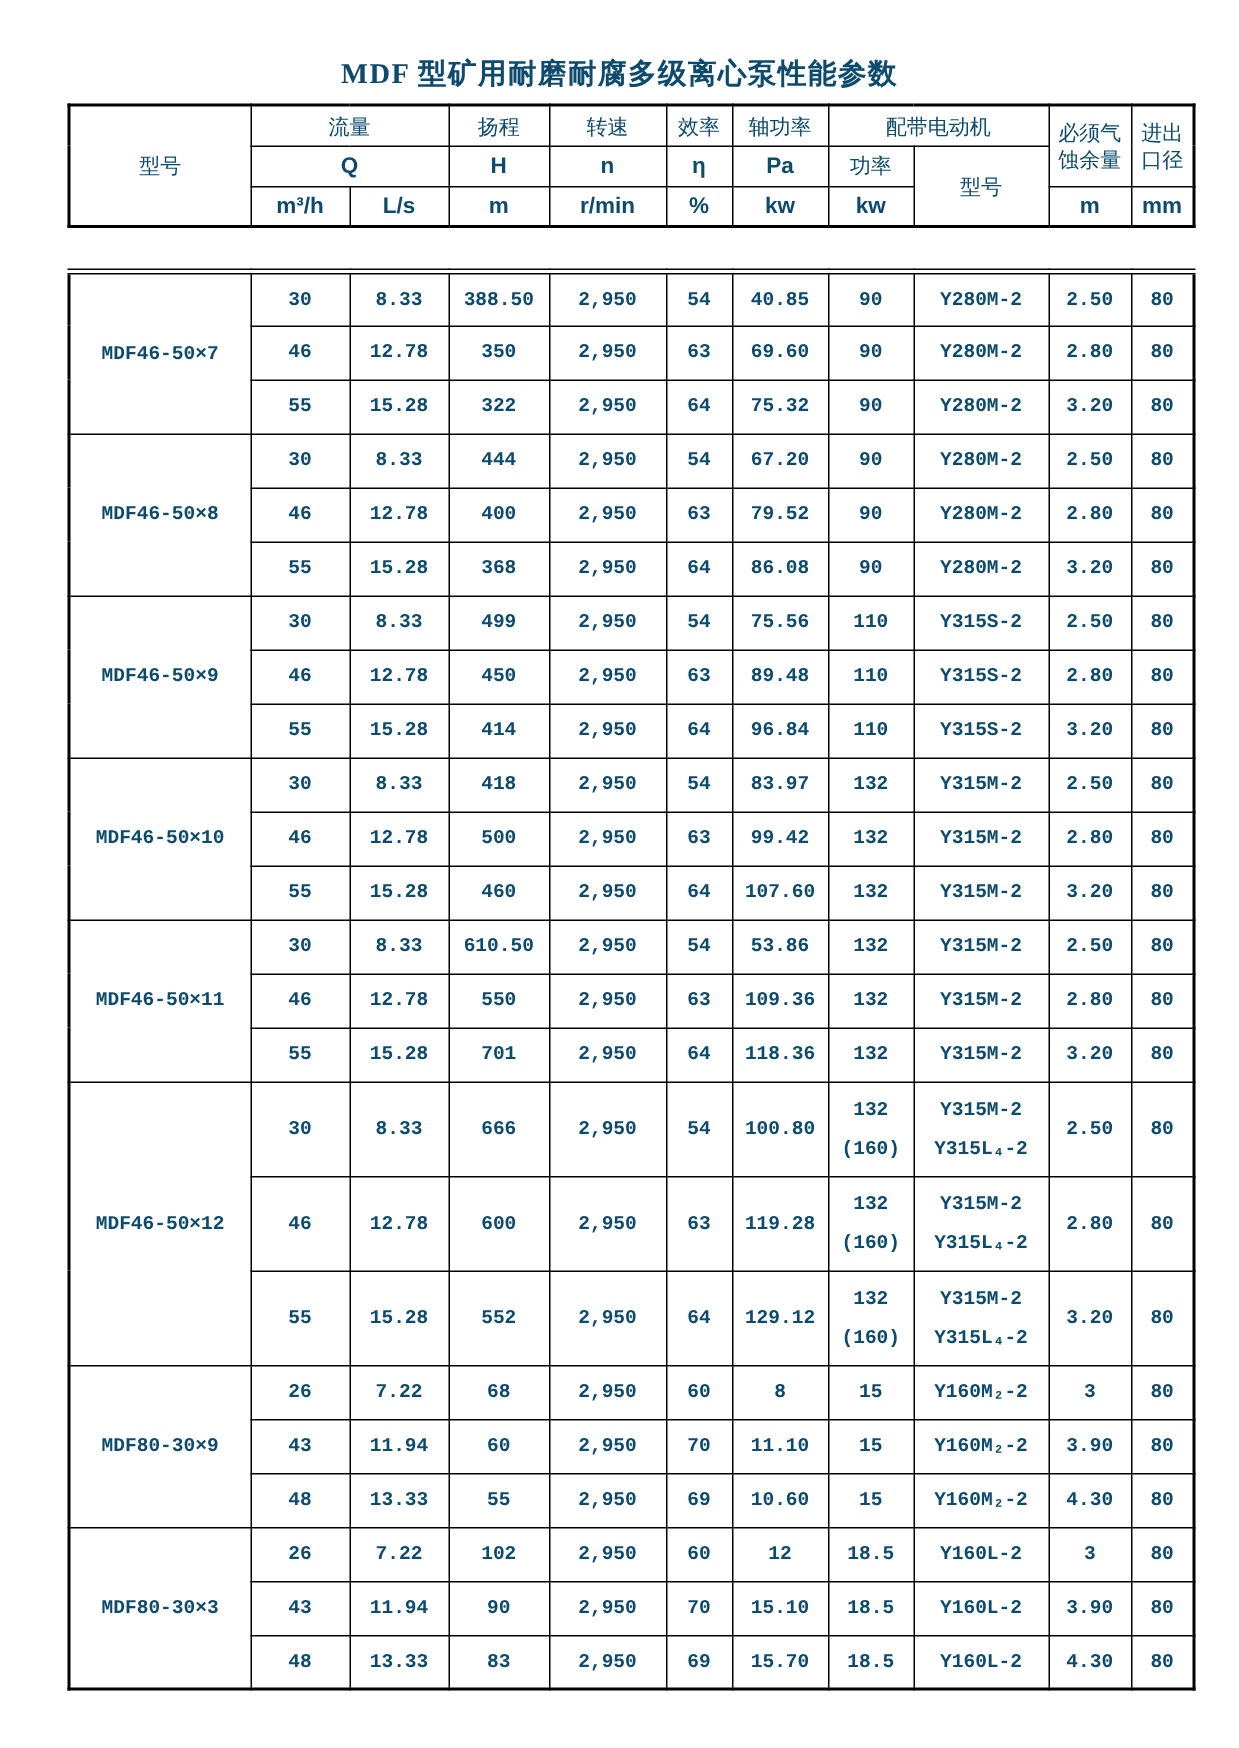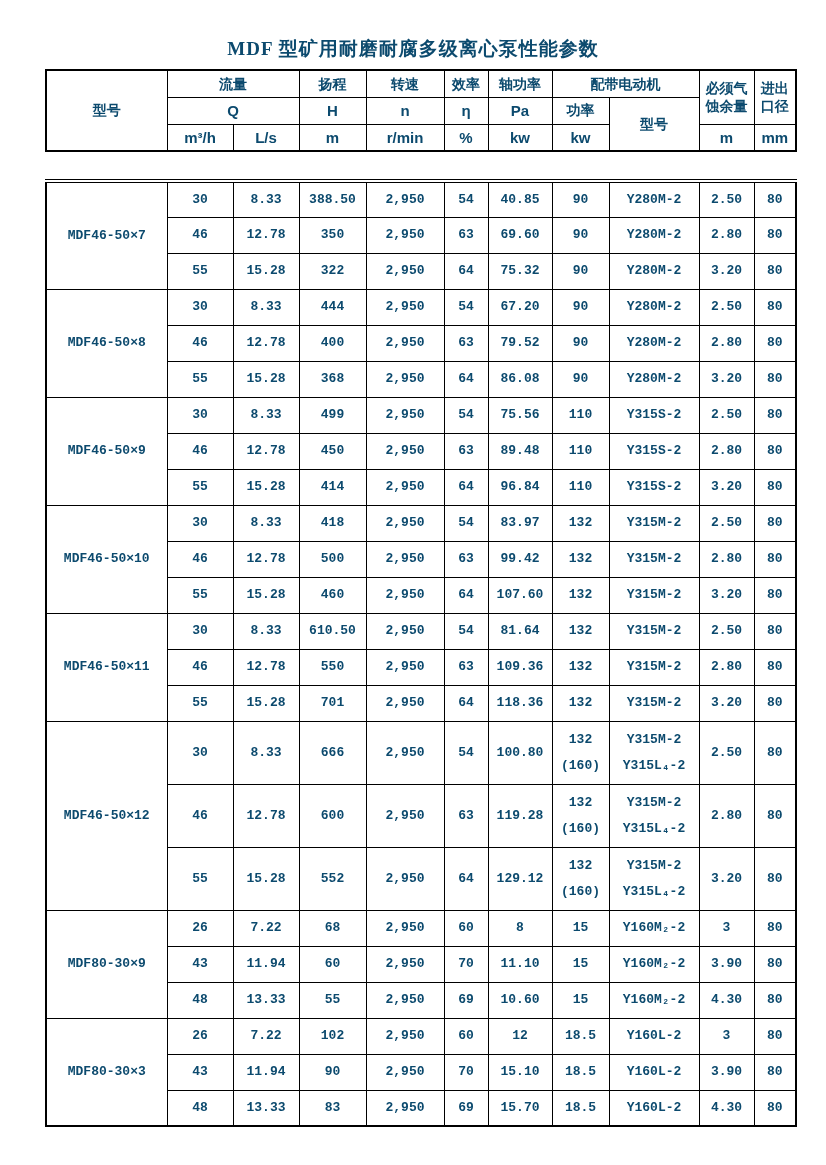--- a/index.html
+++ b/index.html
@@ -30,21 +30,21 @@
   table.hdr { margin-top: 7px; border: 2px solid #000; }
   table.bdy { margin-top: 27px; border: 2px solid #000; border-top: 4px double #000; }
   .tbl td {
     border: 1px solid #000;
     text-align: center;
     vertical-align: middle;
     padding: 0;
     overflow: hidden;
   }
   .hdr td { height: 27px; line-height: 1.3; white-space: pre-line; }
-  .cn  { font-weight: bold; font-size: 14px; }
+  .cn  { font-weight: normal; font-size: 14px; }
   .sym { font-weight: bold; font-size: 15px; font-family: "Liberation Sans", sans-serif; }
   .bdy td {
     font-family: "Liberation Mono", "DejaVu Sans Mono", monospace;
     font-weight: bold;
     font-size: 13px;
     line-height: 2;
     white-space: pre-line;
     height: 36px;
   }
   .bdy tr.tall td { height: 63px; }
@@ -271,21 +271,21 @@
           <td>3.20</td>
           <td>80</td>
         </tr>
         <tr>
           <td rowspan="3" class="model">MDF46-50×11</td>
           <td>30</td>
           <td>8.33</td>
           <td>610.50</td>
           <td>2,950</td>
           <td>54</td>
-          <td>81.64</td>
+          <td>53.86</td>
           <td>132</td>
           <td>Y315M-2</td>
           <td>2.50</td>
           <td>80</td>
         </tr>
         <tr>
           <td>46</td>
           <td>12.78</td>
           <td>550</td>
           <td>2,950</td>

